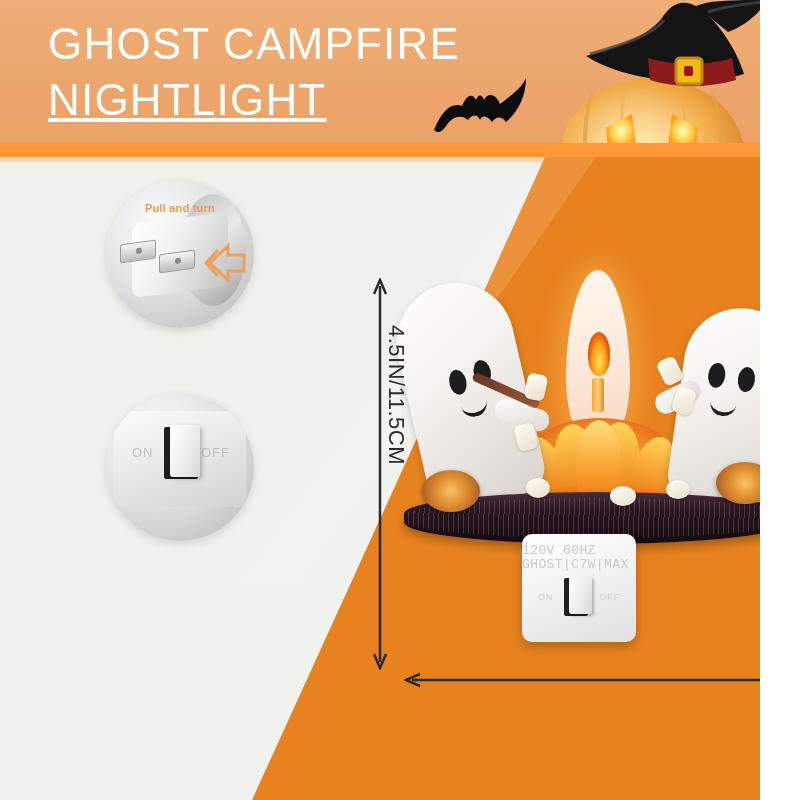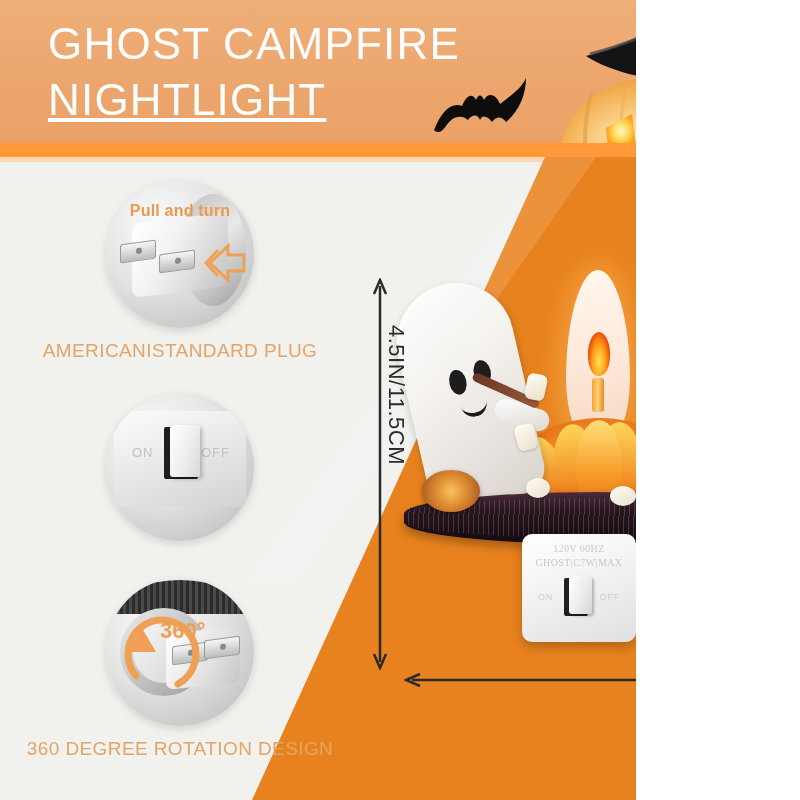--- a/index.html
+++ b/index.html
@@ -1,17 +1,17 @@
 <!DOCTYPE html>
 <html><head>
 <meta charset="utf-8">
 <style>
   html,body{margin:0;padding:0;background:#ffffff;}
   body{width:800px;height:800px;font-family:"Liberation Sans",sans-serif;}
-  #page{position:relative;width:636px;height:800px;overflow:hidden;background:#F1F1EE;}
+  #page{position:relative;width:760px;height:800px;overflow:hidden;background:#F1F1EE;}
 
   
   .header-band{position:absolute;left:0;top:0;width:800px;height:143px;
     background:linear-gradient(180deg,#EFAE78 0%,#EAA166 100%);}
   .header-rule{position:absolute;left:0;top:143px;width:800px;height:14px;background:#FF9838;}
   .header-rule-soft{position:absolute;left:0;top:157px;width:800px;height:5px;background:#FAD7B0;}
   .title{position:absolute;left:48px;top:16px;width:520px;color:#FFFFFF;
     font-size:44px;line-height:56px;letter-spacing:1.2px;font-weight:400;}
   .title-l2{display:block;text-decoration:underline;}
 
@@ -46,21 +46,21 @@
     border-radius:9px;transform:skewY(-7deg);}
   .plug-ring{position:absolute;left:74px;top:14px;width:66px;height:112px;border-radius:50%;
     background:linear-gradient(140deg,#BFBFBF,#E9E9E9 45%,#9E9E9E);}
   .prong{position:absolute;width:34px;height:17px;border-radius:3px;
     background:linear-gradient(180deg,#F6F6F6,#BDBDBD);
     border:1px solid #9a9a9a;transform:skewY(-8deg);}
   .prong.p1{left:14px;top:62px;}
   .prong.p2{left:53px;top:72px;}
   .prong .hole{position:absolute;left:15px;top:5px;width:6px;height:6px;border-radius:50%;background:#8a8a8a;}
   .pull-turn{position:absolute;left:0;top:22px;width:148px;text-align:center;
-    color:#E99B4D;font-size:16px;font-weight:700;letter-spacing:.2px;}
+    color:#E99B4D;font-size:11px;font-weight:700;letter-spacing:.2px;}
   .arrow-left{position:absolute;right:6px;top:62px;width:44px;height:42px;}
 
   
   .sw-face{position:absolute;left:8px;top:18px;width:132px;height:96px;
     background:linear-gradient(160deg,#FCFCFC 0%,#EAEAEA 45%,#D2D2D2 100%);border-radius:6px;}
   .sw-onoff{position:absolute;top:52px;font-size:13px;color:#C2C2C2;letter-spacing:1px;}
   .sw-on{left:26px;} .sw-off{right:24px;}
   .sw-slot{position:absolute;left:58px;top:34px;width:34px;height:52px;background:#1e1e1e;border-radius:2px;}
   .sw-knob{position:absolute;left:64px;top:32px;width:30px;height:52px;border-radius:3px;
     background:linear-gradient(110deg,#FFFFFF 0%,#F0F0F0 50%,#D8D8D8 100%);box-shadow:2px 2px 4px rgba(0,0,0,.25);}
@@ -124,22 +124,22 @@
     background:linear-gradient(170deg,#FFF7EE 0%,#FDEADB 48%,#F6D7C0 100%);
     box-shadow:0 0 26px 8px rgba(255,190,90,.45);}
   .bulb-filament{position:absolute;left:22px;top:62px;width:22px;height:44px;border-radius:50% 50% 46% 46%;
     background:radial-gradient(ellipse at 50% 68%,#FFE25C 0%,#FF9E18 42%,#E23C0A 78%,#9E1D04 100%);}
   .bulb-base{position:absolute;left:26px;top:108px;width:12px;height:34px;
     background:linear-gradient(90deg,#F2A63A,#FFD274,#E08A22);border-radius:3px;}
 
   .plug-back{position:absolute;left:124px;top:272px;width:114px;height:108px;border-radius:10px;
     background:linear-gradient(160deg,#FFFFFF 0%,#F4F4F4 40%,#E0E0E0 100%);
     box-shadow:0 5px 11px rgba(0,0,0,.24);}
-  .plug-txt{position:absolute;left:0;width:114px;text-align:center;color:#C9C9C9;
-    font-size:10px;letter-spacing:.4px;font-family:Liberation Serif, serif;}
+  .plug-txt{position:absolute;left:0;width:114px;text-align:left;color:#C9C9C9;
+    font-size:13px;letter-spacing:.4px;font-family:Liberation Mono, monospace;}
   .plug-txt.t1{top:9px;} .plug-txt.t2{top:23px;}
   .pb-onoff{position:absolute;top:58px;font-size:9px;color:#CFCFCF;letter-spacing:.8px;}
   .pb-on{left:16px;} .pb-off{right:16px;}
   .pb-slot{position:absolute;left:42px;top:44px;width:24px;height:38px;background:#202020;border-radius:2px;}
   .pb-knob{position:absolute;left:47px;top:42px;width:23px;height:38px;border-radius:3px;
     background:linear-gradient(110deg,#FFFFFF,#ECECEC 55%,#D6D6D6);box-shadow:2px 2px 3px rgba(0,0,0,.26);}
 </style>
 </head>
 <body>
 
@@ -210,52 +210,32 @@
         </div>
       <div class="prong p2">
           <span class="hole"></span>
         </div>
       <div class="pull-turn">Pull and turn</div>
       <svg class="arrow-left" viewBox="0 0 44 42">
         <path d="M24 4 L6 21 L24 38 L24 29 L40 29 L40 13 L24 13 Z" fill="none" stroke="#F0A055" stroke-width="3"></path>
         <path d="M14 8 L2 21 L14 34" fill="none" stroke="#F0A055" stroke-width="3"></path>
       </svg>
     </div>
-    <div class="f-label">AMERICANISTANDARD PLUG</div>
   </div>
 
   <div class="feature f2">
     <div class="circle">
       <div class="sw-face"></div>
       <div class="sw-onoff sw-on">ON</div>
       <div class="sw-onoff sw-off">OFF</div>
       <div class="sw-slot"></div>
       <div class="sw-knob"></div>
     </div>
   </div>
 
-  <div class="feature f3">
-    <div class="circle">
-      <div class="rot-top"></div>
-      <div class="rot-disc"></div>
-      <div class="rot-plugbody"></div>
-      <div class="prong p1" style="left:66px;top:66px;">
-          <span class="hole"></span>
-        </div>
-      <div class="prong p2" style="left:98px;top:60px;">
-          <span class="hole"></span>
-        </div>
-      <svg class="rot-arc" viewBox="0 0 92 92">
-        <path d="M16 70 A34 34 0 1 1 58 78" fill="none" stroke="#F0A055" stroke-width="7" stroke-linecap="round"></path>
-        <path d="M8 46 L22 22 L36 46 Z" fill="#F0A055"></path>
-      </svg>
-      <div class="deg360">360°</div>
-    </div>
-    <div class="f-label">360 DEGREE ROTATION DESIGN</div>
-  </div>
 
   <div class="product">
 
     <div class="bulb">
       <div class="bulb-filament"></div>
       <div class="bulb-base"></div>
     </div>
 
     <div class="fire">
       <div class="fire-petal" style="left:4px;top:18px;width:40px;height:74px;transform:rotate(-16deg);"></div>

